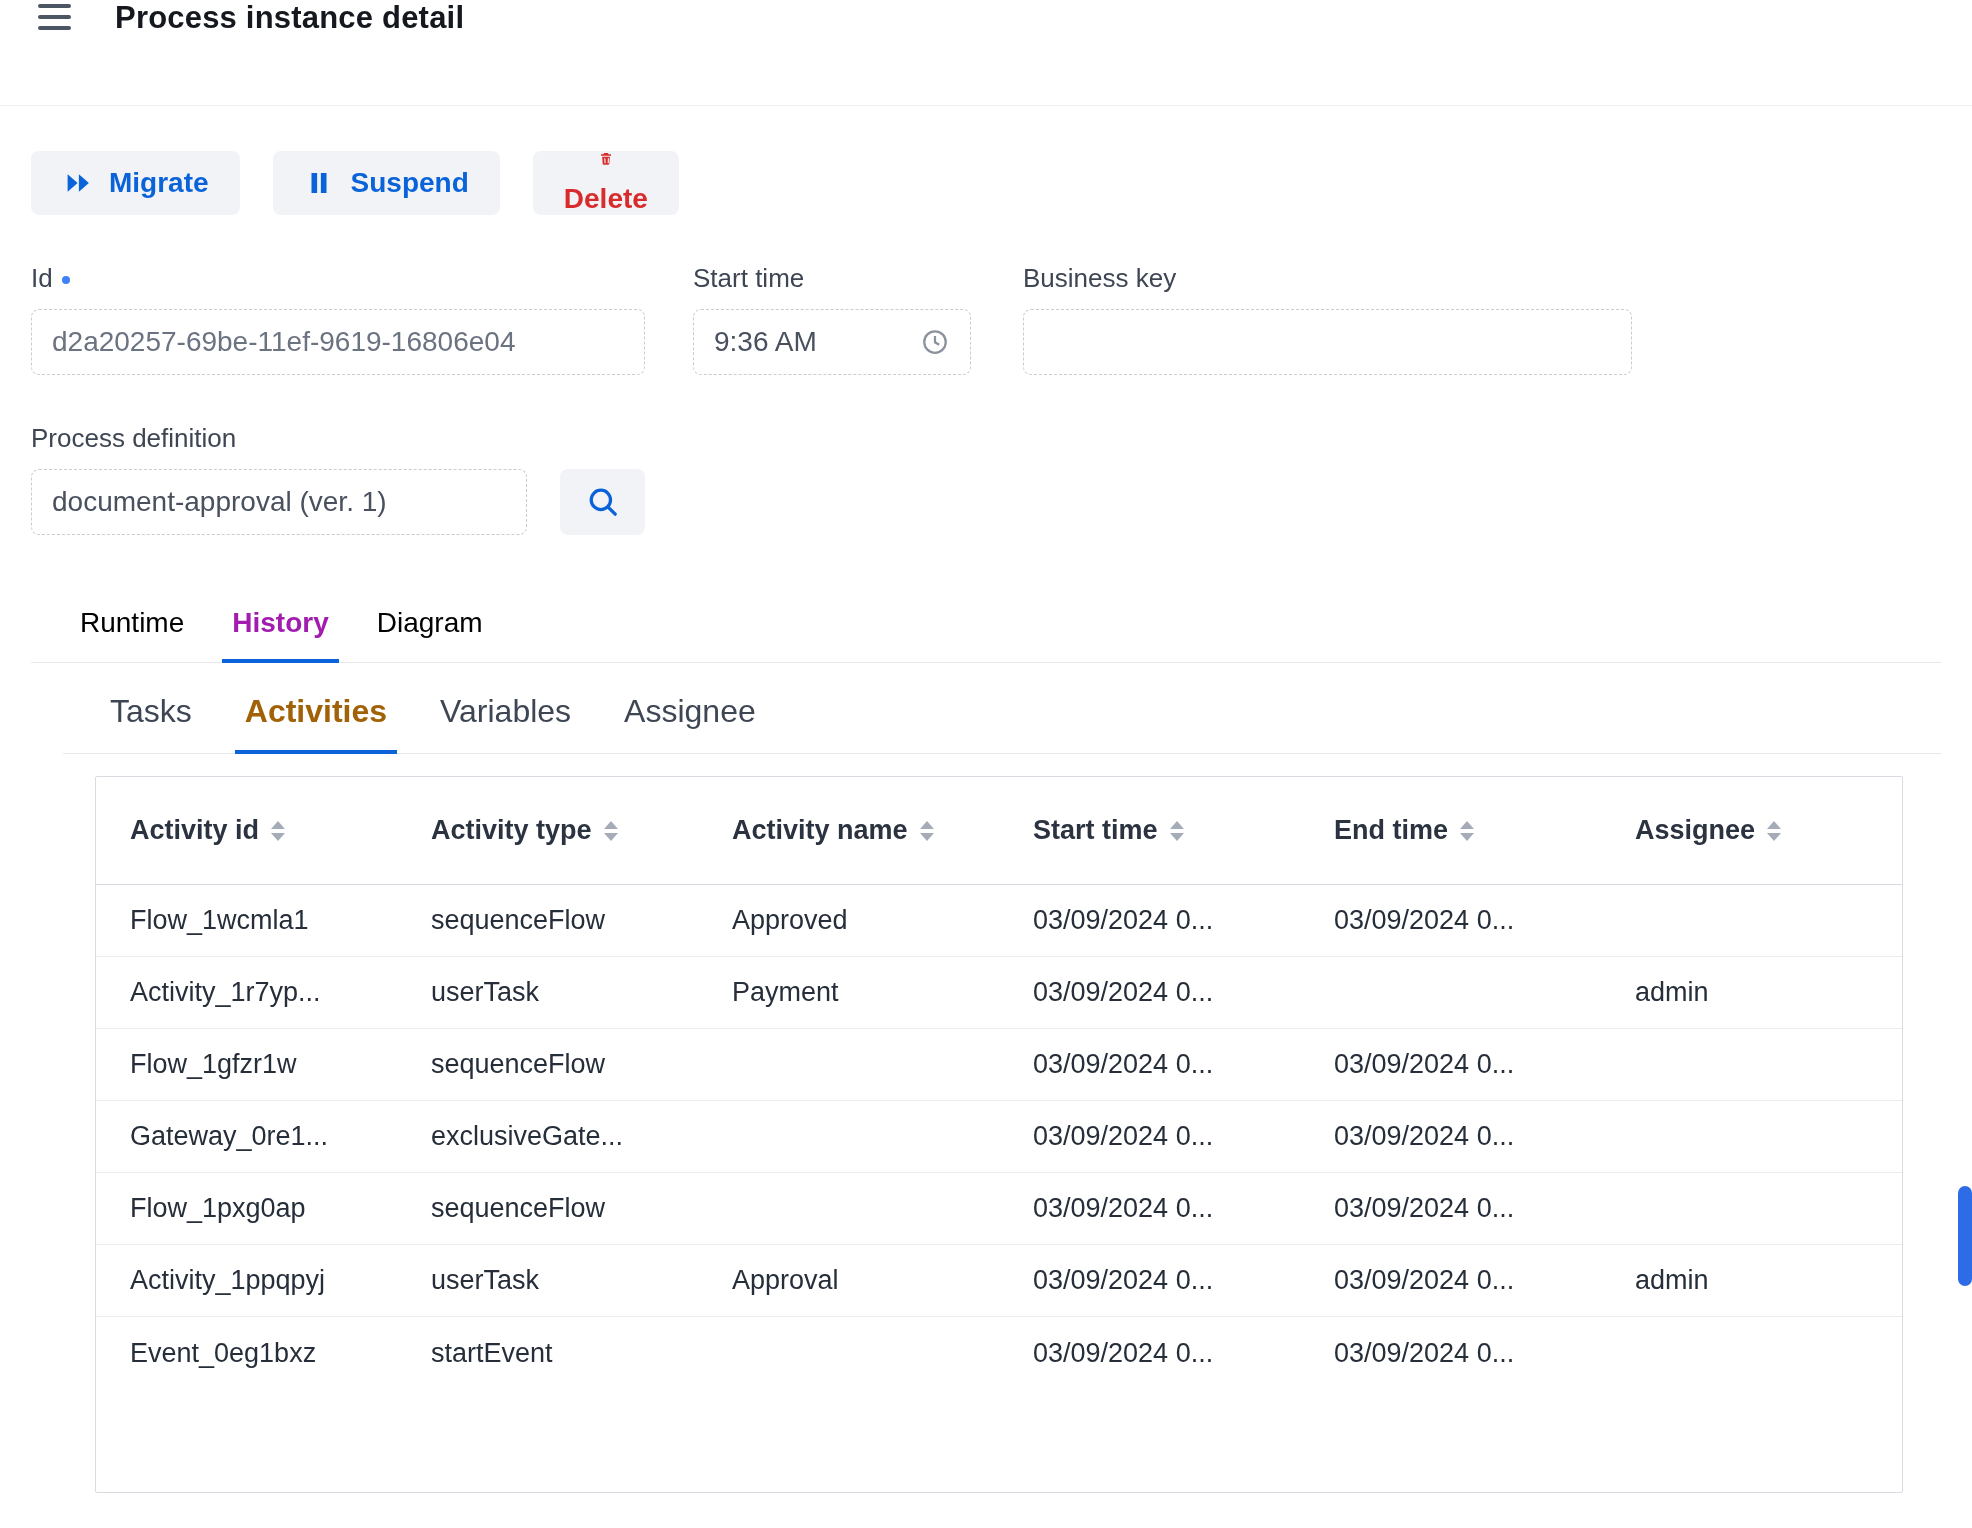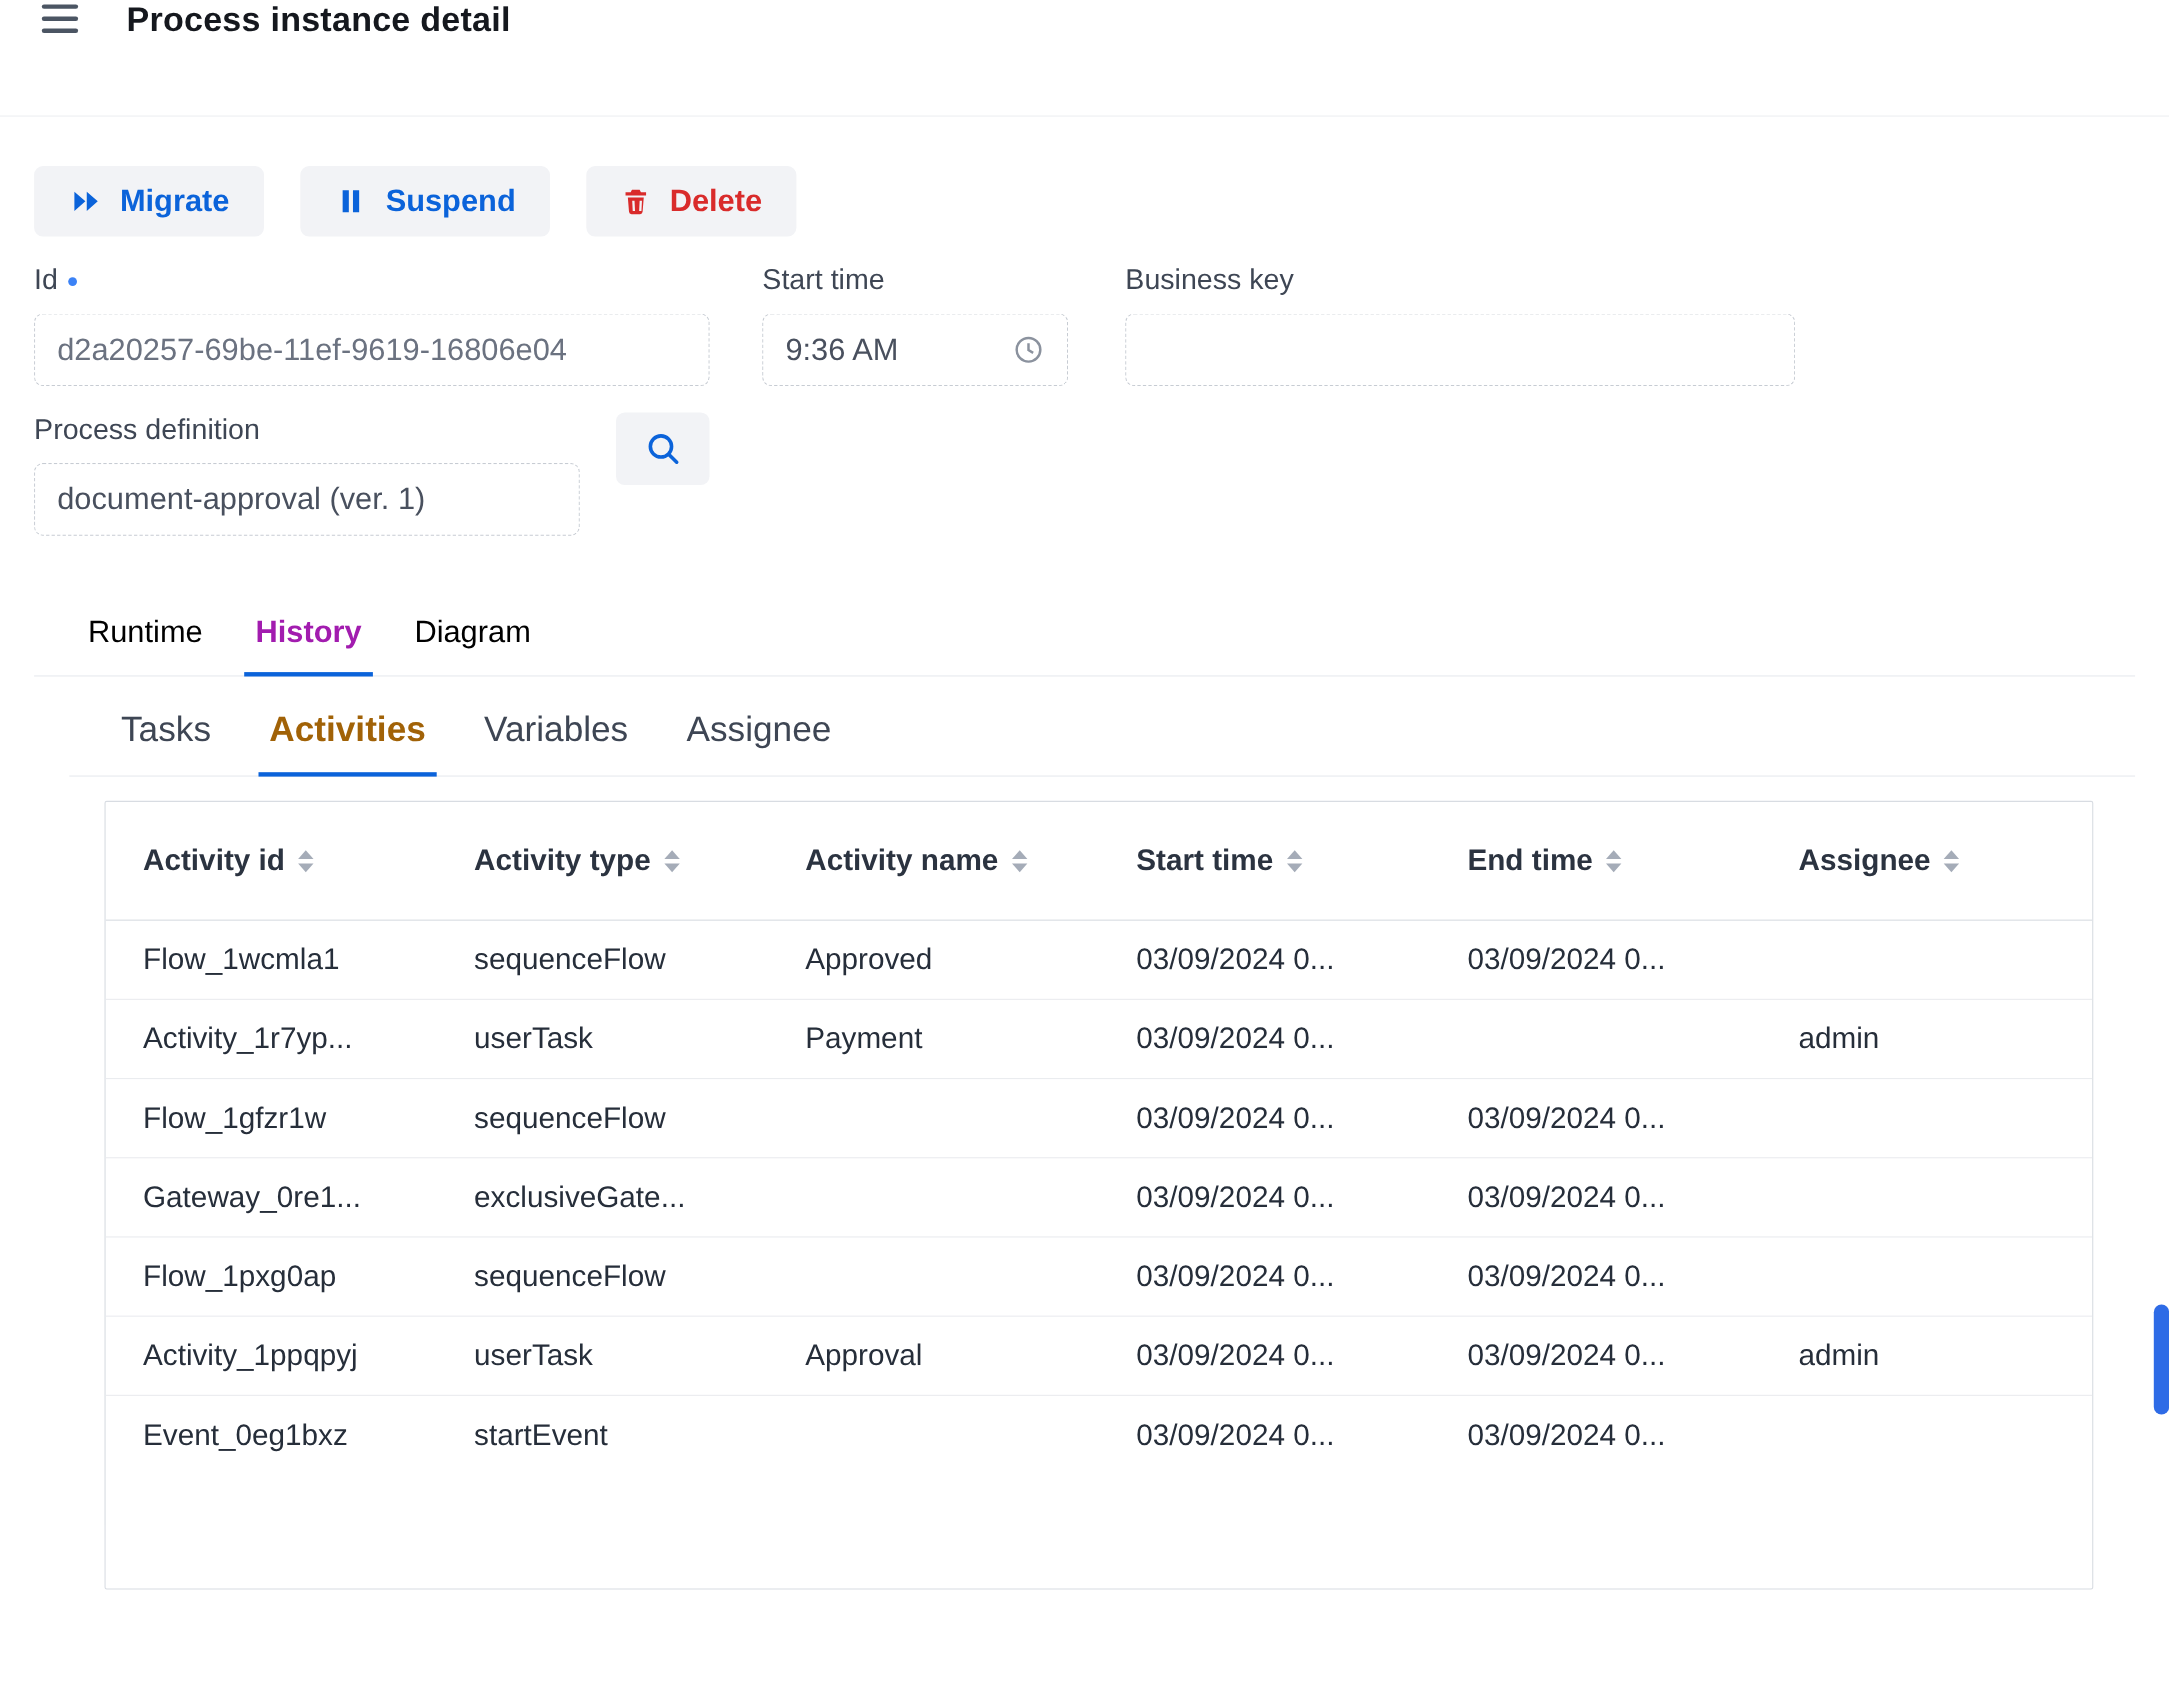--- a/index.html
+++ b/index.html
@@ -11,26 +11,26 @@
   .header { height:106px; display:flex; align-items:flex-start; gap:44px; padding:0 38px; border-bottom:1px solid #edeff2; }
   .hamburger { width:33px; display:flex; flex-direction:column; gap:7px; cursor:pointer; padding:4px 0; }
   .hamburger i { display:block; height:4px; background:#4b5563; border-radius:2px; }
   .title { font-size:31px; font-weight:700; color:#15181e; letter-spacing:.2px; }
 
   
   .actions { display:flex; gap:33px; margin:45px 31px 0; }
   .btn { display:inline-flex; align-items:center; gap:17px; height:64px; padding:0 31px;
          background:#f2f3f6; border:none; border-radius:8px; font-family:inherit;
          font-size:28px; font-weight:600; color:#0b63da; cursor:pointer; }
-  .btn.danger { color:#d92b2b; }
+  .btn.danger { color:#d92b2b;flex-direction:column; }
   .btn svg { display:block; }
 
   
   .form { margin:0 31px; }
-  .frow { display:flex; margin-top:24px; }
+  .frow { display:flex; align-items:flex-end; margin-top:48px; }
   .flabel { display:flex; align-items:center; gap:9px; font-size:26px; color:#3e4654; margin-bottom:15px; }
   .req { width:8px; height:8px; border-radius:50%; background:#3b82f6; margin-top:3px; }
   .input { height:66px; border:1px dashed #c7ccd3; border-radius:8px; background:#fff;
            display:flex; align-items:center; padding:0 20px; font-size:28px; color:#49505e; cursor:text; }
   .input .value { flex:1; white-space:nowrap; overflow:hidden; }
   .input svg { flex:none; margin-left:14px; }
   .w-id   { width:614px; }
   .w-bkey { width:609px; margin-left:52px; }
   .start  { margin-left:48px; }
   .hrow   { display:flex; gap:8px; }

